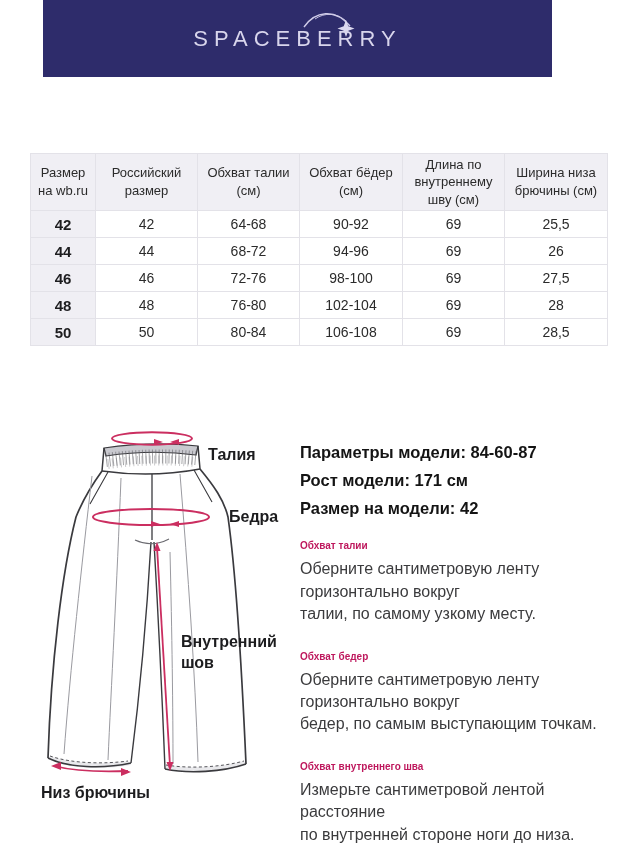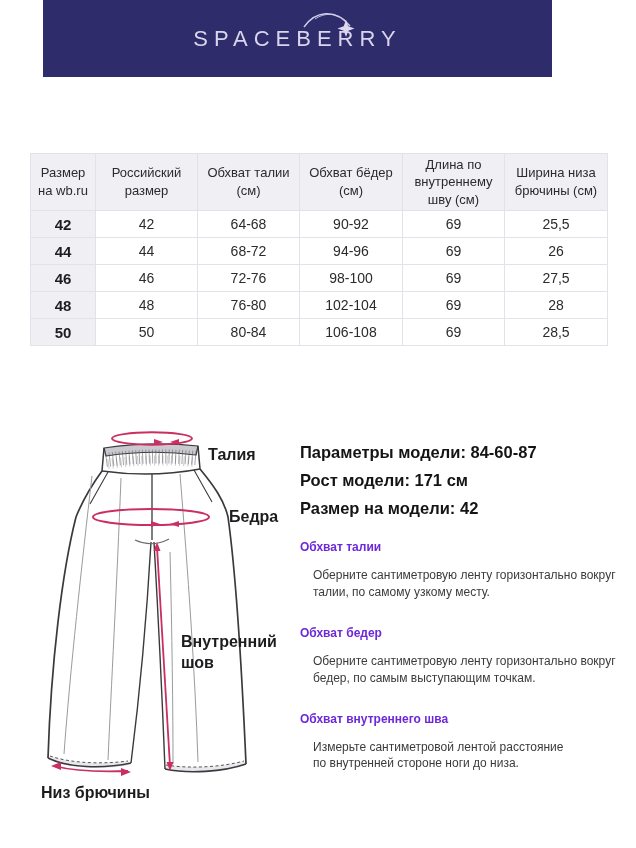--- a/index.html
+++ b/index.html
@@ -40,23 +40,23 @@
   .lbl-hips{left:211px;top:95px;}
   .lbl-inseam{left:163px;top:220px;width:110px;}
   .lbl-hem{left:23px;top:371px;}
   
   .info{position:absolute;left:300px;top:442px;width:332px;}
   .param-line{font-size:16.5px;color:#141414;margin-bottom:8px;line-height:1.22;}
   .param-label{font-weight:700;text-align:center;}
   .param-value{font-weight:700;}
   .guide{margin-top:22px;}
   .guide-item{margin-bottom:25px;}
-  .guide-title{font-size:12px;font-weight:700;color:#6d28d9;margin:0 0 7px 0;}
+  .guide-title{font-size:10px;font-weight:700;color:#be185d;margin:0 0 7px 0;}
   .guide-text{
-    font-size:12px;line-height:1.4;color:#3b3b3d;margin:13px;white-space:pre-line;
+    font-size:16px;line-height:1.4;color:#3b3b3d;margin:0;white-space:pre-line;
   }
 </style>
 </head>
 <body>
 
 <header class="brand-band">
   <svg class="star-svg" viewBox="0 0 56 36">
     <path d="M3,21 C14,5 34,2 49,20" fill="none" stroke="#cfcbe8" stroke-width="1.4"></path>
     <path d="M14,13 C24,6 36,7 45,15" fill="none" stroke="#cfcbe8" stroke-width="0.9"></path>
     <path d="M45,14 l2.3,6.2 6.2,2.3 -6.2,2.3 -2.3,6.2 -2.3,-6.2 -6.2,-2.3 6.2,-2.3 Z" fill="#dcd9ef"></path>

